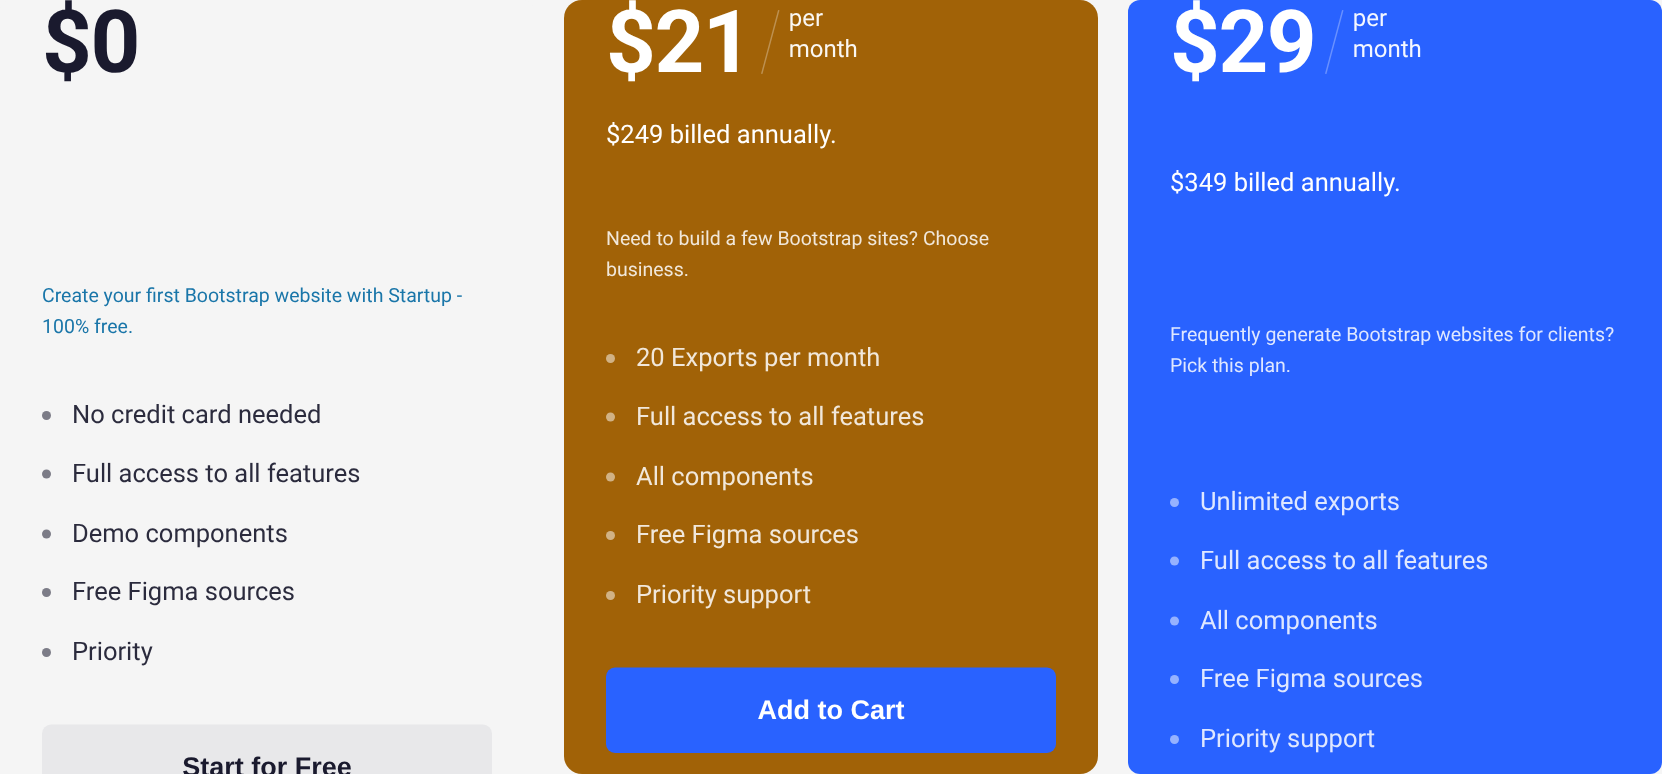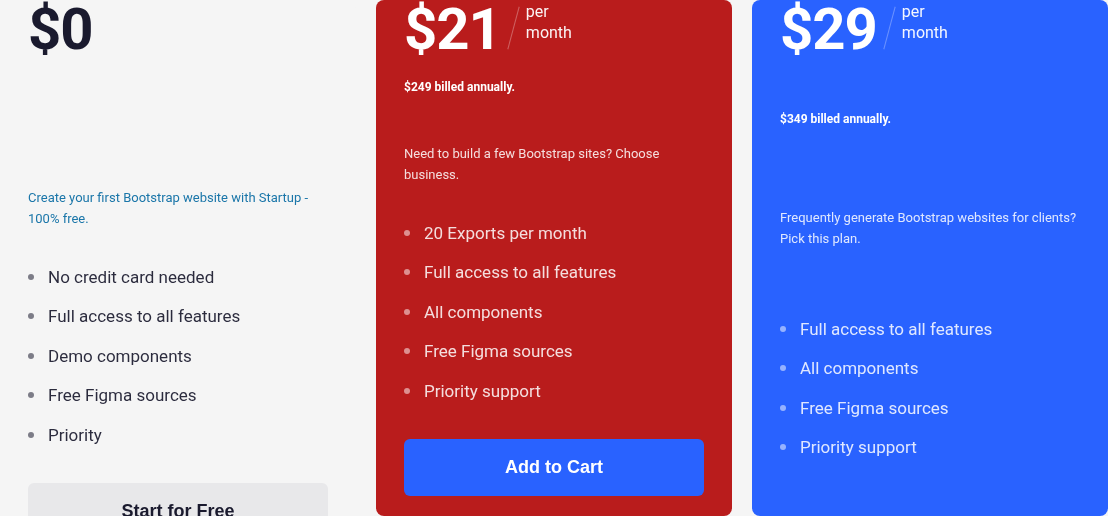--- a/index.html
+++ b/index.html
@@ -25,22 +25,23 @@
       padding: 0 28px 28px 28px;
       border-radius: 8px;
       display: flex;
       flex-direction: column;
     }
     .card-free {
       background: #f5f5f5;
       color: #1a1a2e;
     }
     .card-business {
-      background: #b91c1c;
+      background: #a16207;
       color: #fff;
+      border-radius: 12px;
     }
     .card-unlimited {
       background: #2962ff;
       color: #fff;
       gap: 32px;
     }
     .price-row {
       display: flex;
       align-items: flex-start;
       gap: 12px;
@@ -59,23 +60,23 @@
       transform: rotate(15deg);
       margin-top: 6px;
     }
     .per-month {
       font-size: 16px;
       line-height: 1.3;
       margin-top: 2px;
       opacity: 0.95;
     }
     .billed-annually {
-      font-size: 12px;
+      font-size: 17px;
       margin-top: 22px;
-      font-weight: 700;
+      font-weight: 400;
     }
     .description {
       font-size: 13px;
       line-height: 1.6;
       margin-top: 50px;
       opacity: 0.85;
     }
     .card-free .description {
       margin-top: 130px;
       color: #0369a1;
@@ -177,20 +178,21 @@
       <div class="price">$29</div>
       <div class="price-divider"></div>
       <div class="per-month">
         <span>per</span><br>
         <span>month</span>
       </div>
     </div>
     <div class="billed-annually">$349 billed annually.</div>
     <div class="description">Frequently generate Bootstrap websites for clients? Pick this plan.</div>
     <ul class="features">
+      <li>Unlimited exports</li>
       <li>Full access to all features</li>
       <li>All components</li>
       <li>Free Figma sources</li>
       <li>Priority support</li>
     </ul>
     <button class="cta-button btn-unlimited">Add to Cart</button>
   </div>
 
 </div>
 

